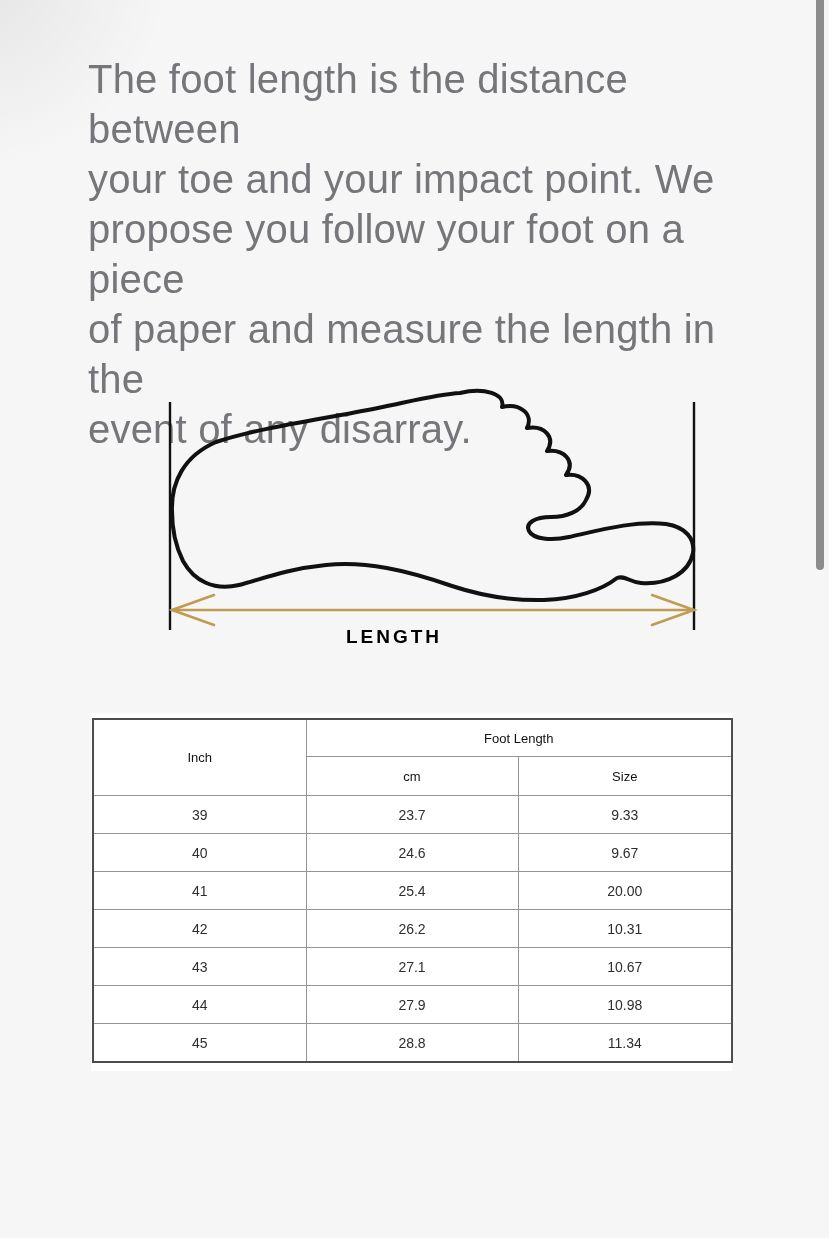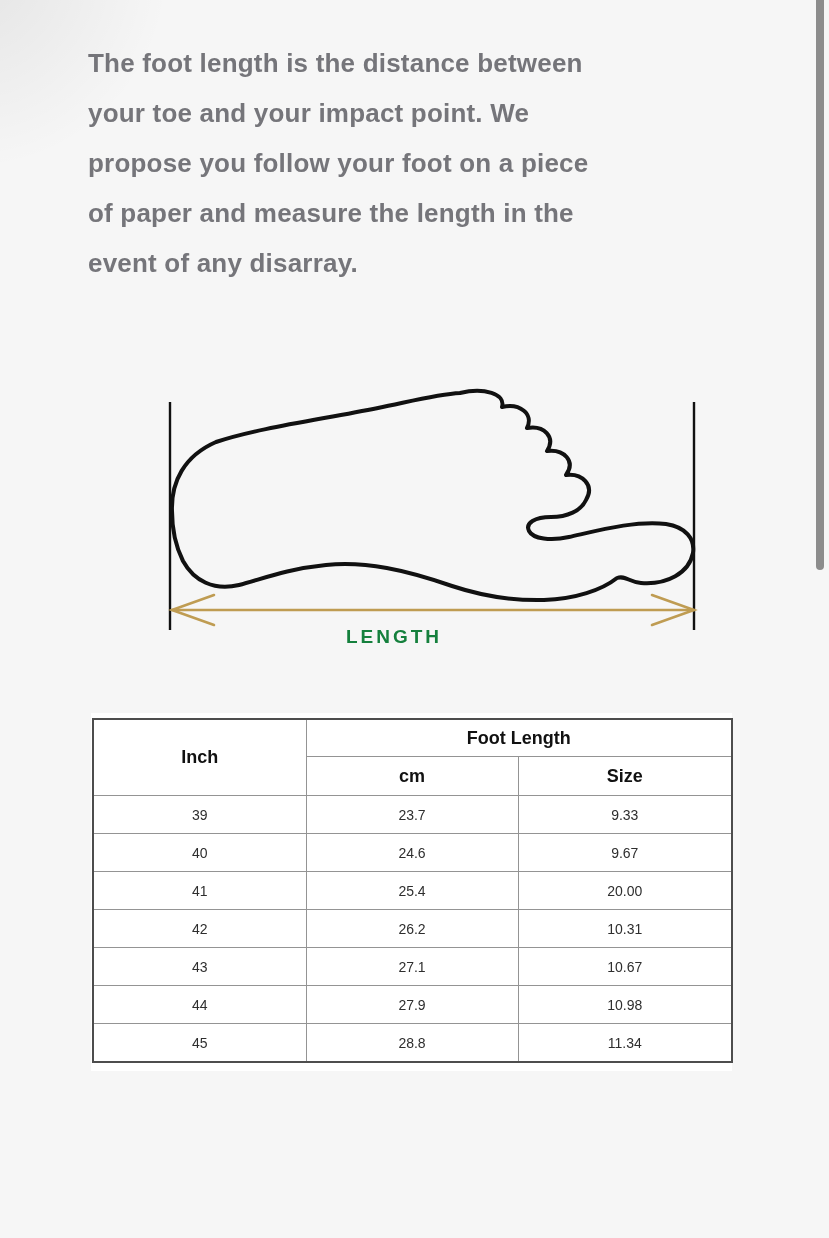--- a/index.html
+++ b/index.html
@@ -24,46 +24,46 @@
     left: 0; top: 0;
     width: 220px; height: 220px;
     background: radial-gradient(circle at -30px -30px, rgba(0,0,0,0.075), rgba(0,0,0,0) 200px);
     pointer-events: none;
   }
 
   
   .intro {
     position: absolute;
     left: 88px;
-    top: 38px;
+    top: 54px;
     width: 660px;
     color: #75757a;
-    font-size: 26px;
+    font-size: 40px;
     line-height: 50px;
     letter-spacing: 0.2px;
-    font-weight: 700;
+    font-weight: 400;
   }
 
   
   .diagram {
     position: absolute;
     left: 168px;
     top: 390px;
     width: 530px;
     height: 262px;
   }
   .diagram svg { display: block; overflow: visible; }
   .length-label {
     position: absolute;
     left: 0;
     top: 236px;
     width: 100%;
     text-align: center;
     transform: translateX(-39px);
-    color: #15803d;
+    color: #000000;
     font-weight: 700;
     font-size: 19px;
     letter-spacing: 3px;
   }
 
   
   .table-panel {
     position: absolute;
     left: 91px;
     top: 713px;
@@ -79,22 +79,22 @@
     border: 2px solid #4d4d4d;
   }
   table.size-chart th, table.size-chart td {
     border: 1px solid #949494;
     text-align: center;
     vertical-align: middle;
     padding: 0;
   }
   table.size-chart th {
     color: #111111;
-    font-size: 18px;
-    font-weight: 700;
+    font-size: 13px;
+    font-weight: 400;
     margin-top: 31px;
   }
   table.size-chart td {
     color: #2e2e2e;
     font-size: 14px;
     font-weight: 400;
   }
   .col-size  { width: 213px; }
   .col-cm    { width: 212px; }
   .col-inch  { width: 214px; }

